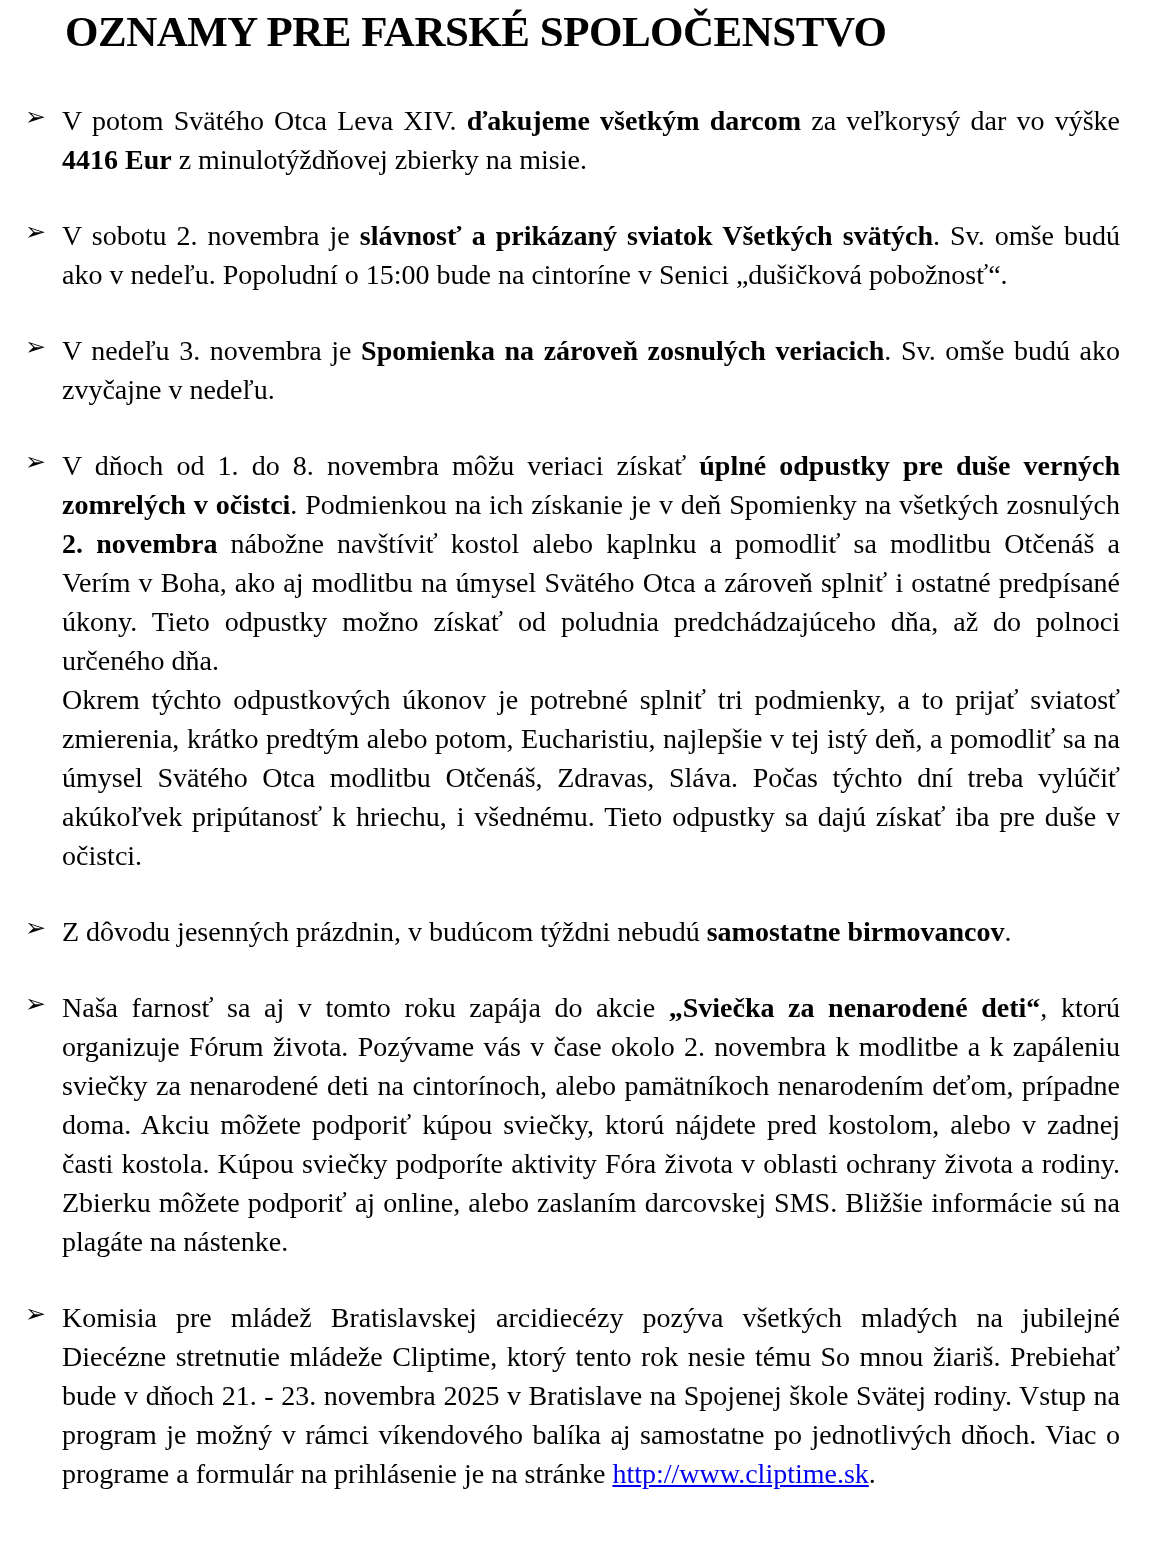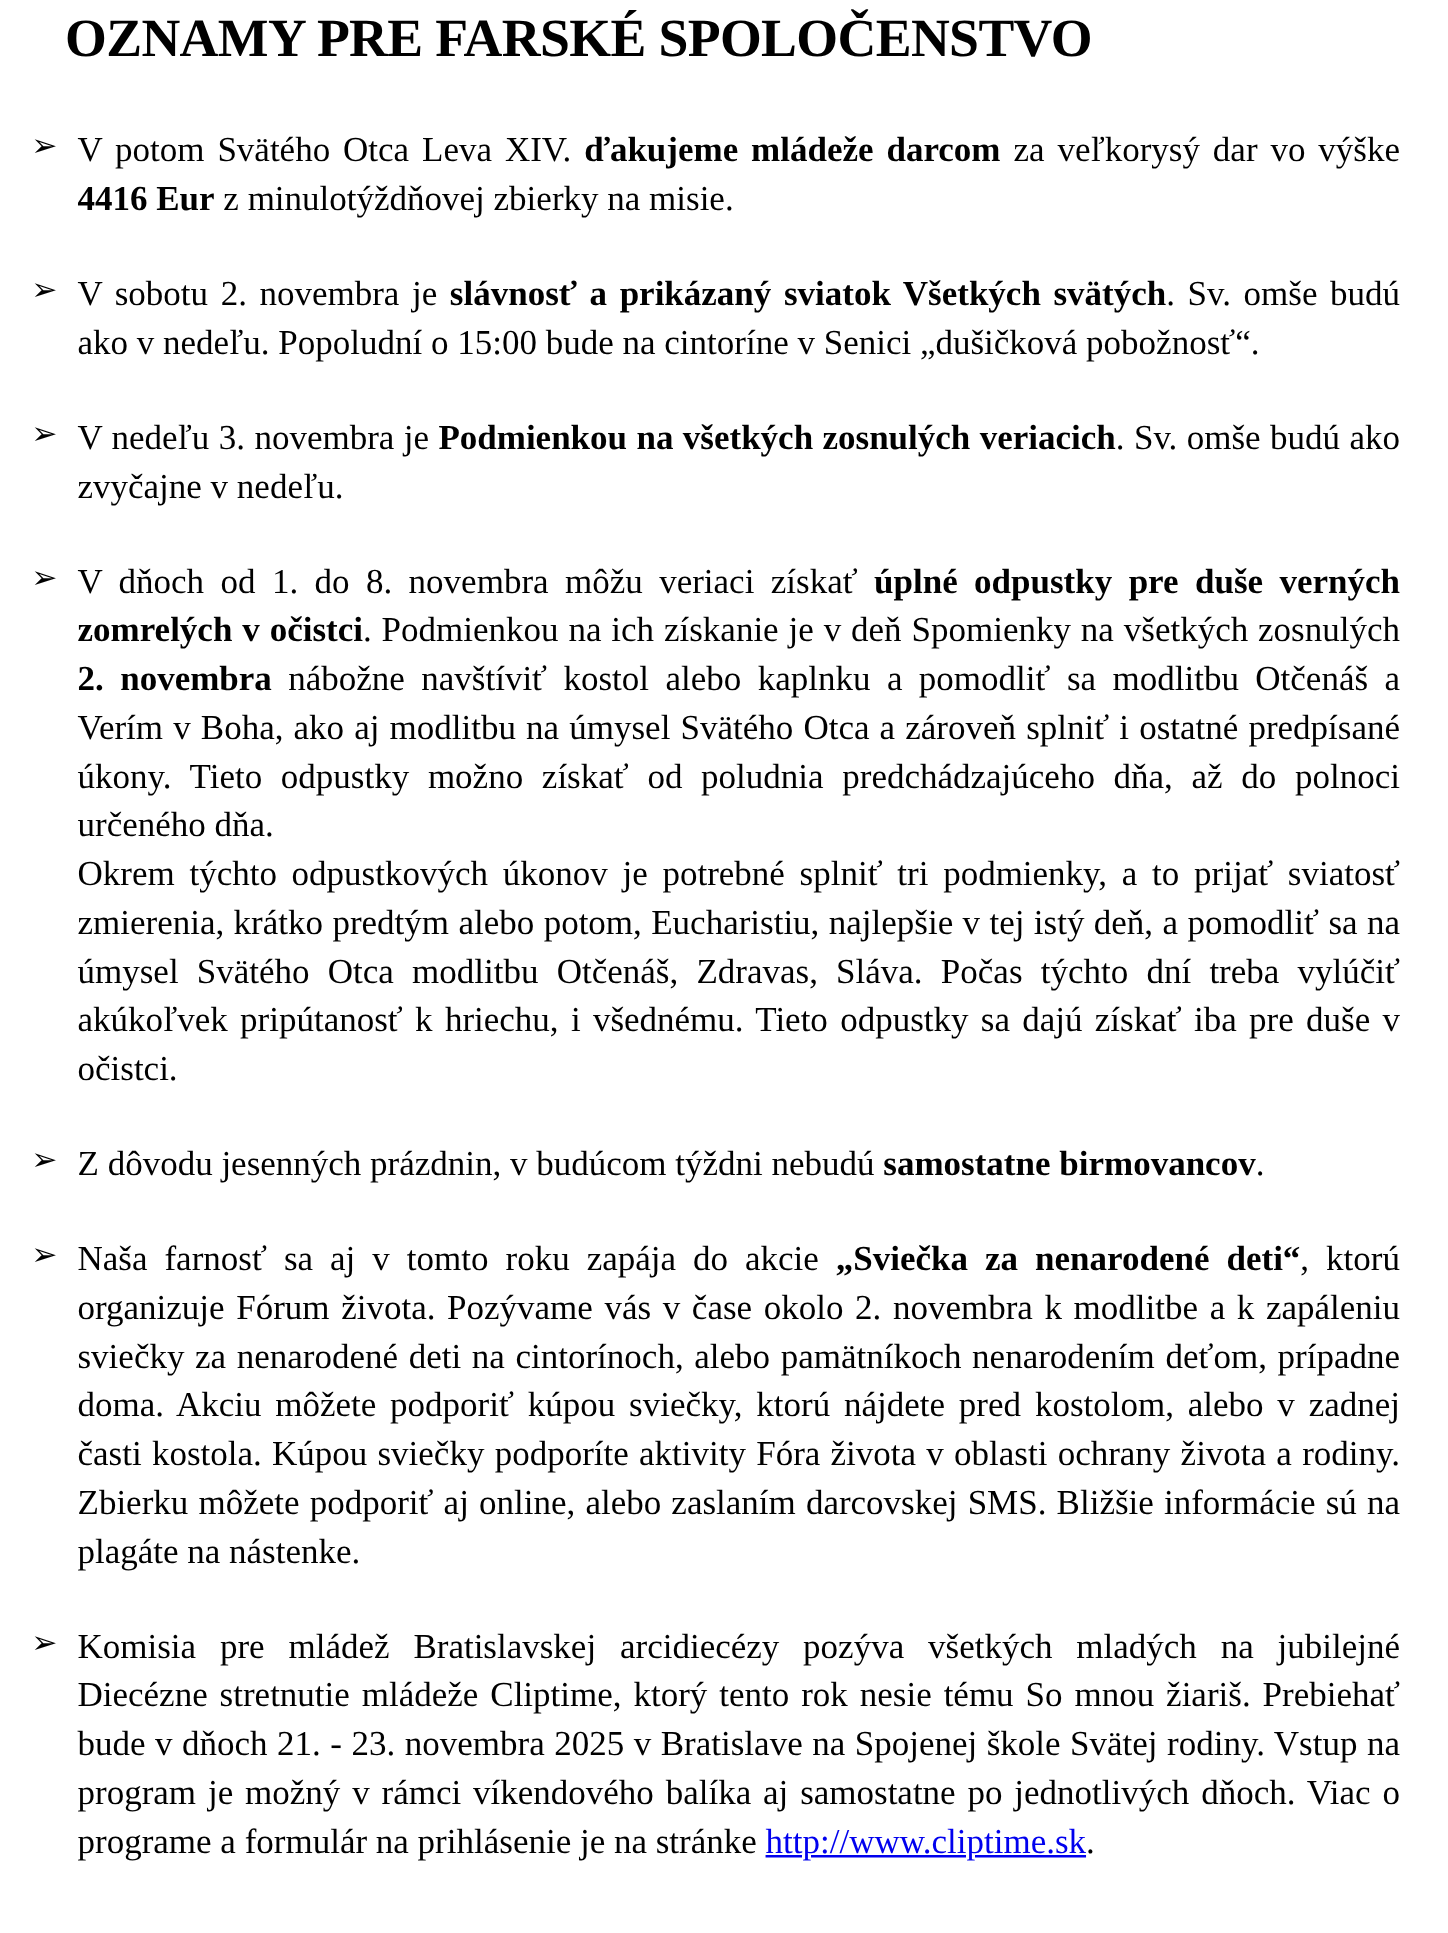--- a/index.html
+++ b/index.html
@@ -17,21 +17,21 @@
   main.page {
     width: 1158px;
     min-height: 1546px;
     padding: 8px 38px 40px 25px;
     background: #ffffff;
   }
   h1.doc-title {
     font-size: 43px;
     font-weight: 700;
     letter-spacing: -0.5px;
-    margin: 0 0 46px 27px;
+    margin: 0 0 46px 40px;
     line-height: 1.1;
     font-family: "Liberation Serif", "DejaVu Serif", serif;
   }
   ul.announcements {
     list-style: none;
     margin: 0;
     padding: 0;
   }
   li.announcement {
     position: relative;
@@ -62,29 +62,29 @@
   }
 </style>
 </head>
 <body>
 
 <main class="page">
   <h1 class="doc-title">OZNAMY PRE FARSKÉ SPOLOČENSTVO</h1>
   <ul class="announcements" id="announcement-list">
       <li class="announcement">
         <span class="bullet">➢</span>
-        <p><span>V potom Svätého Otca Leva XIV. </span><strong>ďakujeme mládeže darcom</strong><span> za veľkorysý dar vo výške </span><strong>4416 Eur</strong><span> z minulotýždňovej zbierky na misie.</span></p>
+        <p><span>V potom Svätého Otca Leva XIV. </span><strong>ďakujeme všetkým darcom</strong><span> za veľkorysý dar vo výške </span><strong>4416 Eur</strong><span> z minulotýždňovej zbierky na misie.</span></p>
       </li>
       <li class="announcement">
         <span class="bullet">➢</span>
         <p><span>V sobotu 2. novembra je </span><strong>slávnosť a prikázaný sviatok Všetkých svätých</strong><span>. Sv. omše budú ako v nedeľu. Popoludní o 15:00 bude na cintoríne v Senici „dušičková pobožnosť“.</span></p>
       </li>
       <li class="announcement">
         <span class="bullet">➢</span>
-        <p><span>V nedeľu 3. novembra je </span><strong>Podmienkou na všetkých zosnulých veriacich</strong><span>. Sv. omše budú ako zvyčajne v nedeľu.</span></p>
+        <p><span>V nedeľu 3. novembra je </span><strong>Spomienka na zároveň zosnulých veriacich</strong><span>. Sv. omše budú ako zvyčajne v nedeľu.</span></p>
       </li>
       <li class="announcement">
         <span class="bullet">➢</span>
         <p><span>V dňoch od 1. do 8. novembra môžu veriaci získať </span><strong>úplné odpustky pre duše verných zomrelých v očistci</strong><span>. Podmienkou na ich získanie je v deň Spomienky na všetkých zosnulých </span><strong>2. novembra</strong><span> nábožne navštíviť kostol alebo kaplnku a pomodliť sa modlitbu Otčenáš a Verím v Boha, ako aj modlitbu na úmysel Svätého Otca a zároveň splniť i ostatné predpísané úkony. Tieto odpustky možno získať od poludnia predchádzajúceho dňa, až do polnoci určeného dňa.</span></p>
         <p><span>Okrem týchto odpustkových úkonov je potrebné splniť tri podmienky, a to prijať sviatosť zmierenia, krátko predtým alebo potom, Eucharistiu, najlepšie v tej istý deň, a pomodliť sa na úmysel Svätého Otca modlitbu Otčenáš, Zdravas, Sláva. Počas týchto dní treba vylúčiť akúkoľvek pripútanosť k hriechu, i všednému. Tieto odpustky sa dajú získať iba pre duše v očistci.</span></p>
       </li>
       <li class="announcement">
         <span class="bullet">➢</span>
         <p><span>Z dôvodu jesenných prázdnin, v budúcom týždni nebudú </span><strong>samostatne birmovancov</strong><span>.</span></p>
       </li>

